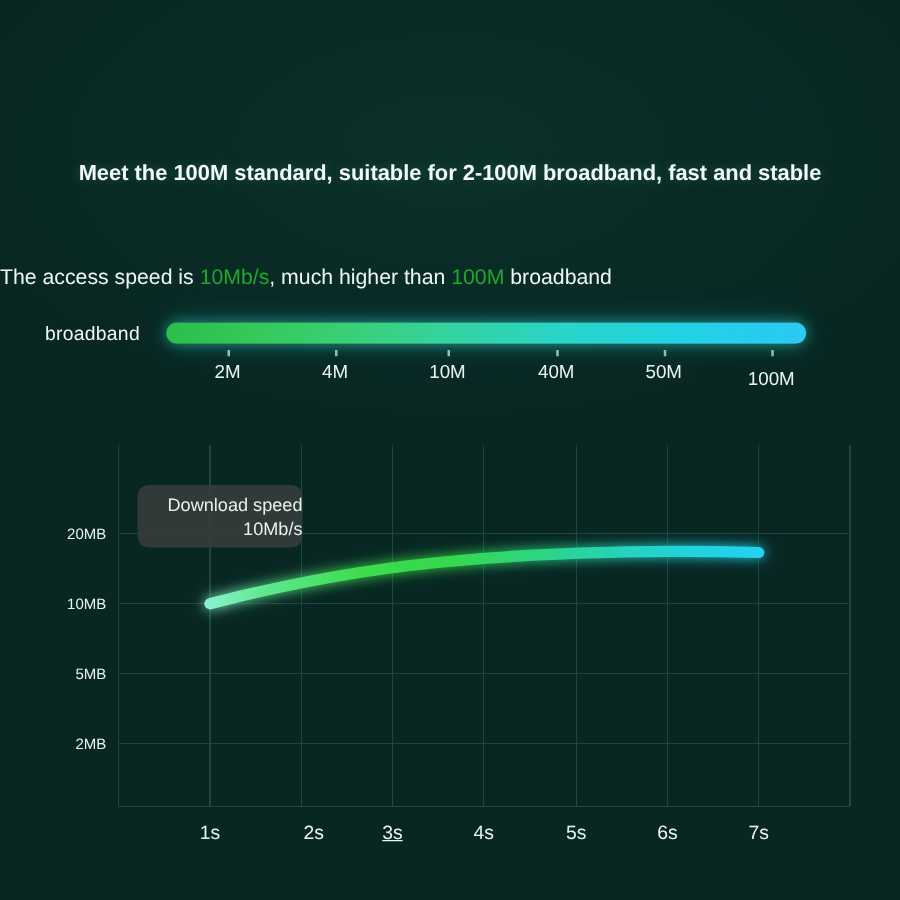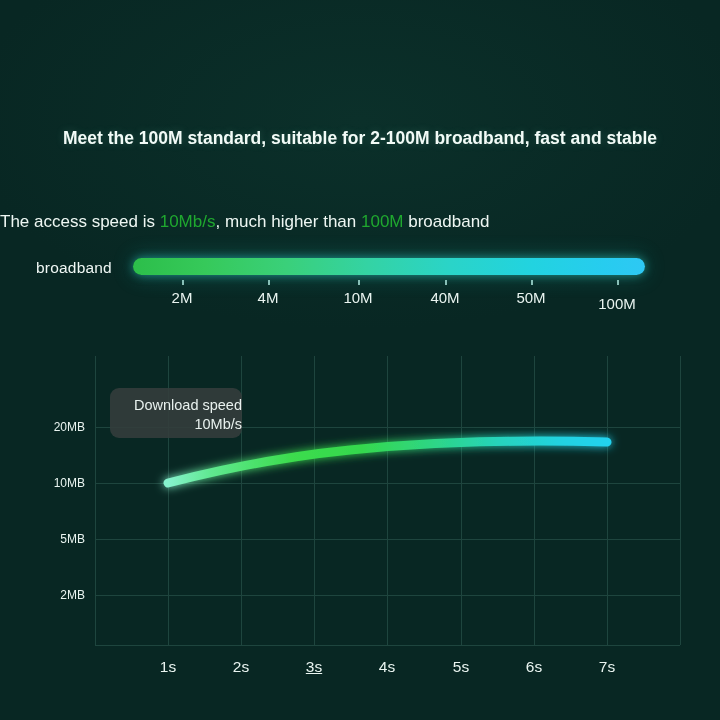--- a/index.html
+++ b/index.html
@@ -271,21 +271,21 @@
     </svg>
 
     <div class="ylabels">
         <div class="ylab" style="top: 87px; right: 635px;">20MB</div>
         <div class="ylab" style="top: 143px; right: 635px;">10MB</div>
         <div class="ylab" style="top: 199px; right: 635px;">5MB</div>
         <div class="ylab" style="top: 255px; right: 635px;">2MB</div>
       </div>
     <div class="xlabels">
         <div class="xlab" style="left: 168px; top: 318px; text-align: right;">1s</div>
-        <div class="xlab" style="left: 241px; top: 318px;">2s</div>
+        <div class="xlab" style="left: 251px; top: 318px;">2s</div>
         <div class="xlab" style="left: 314px; top: 318px; text-decoration: underline;">3s</div>
         <div class="xlab" style="left: 387px; top: 318px;">4s</div>
         <div class="xlab" style="left: 461px; top: 318px;">5s</div>
         <div class="xlab" style="left: 534px; top: 318px;">6s</div>
         <div class="xlab" style="left: 607px; top: 318px;">7s</div>
       </div>
 
     <div class="tooltip">
       <div class="t1">Download speed</div>
       <div class="t2">10Mb/s</div>

